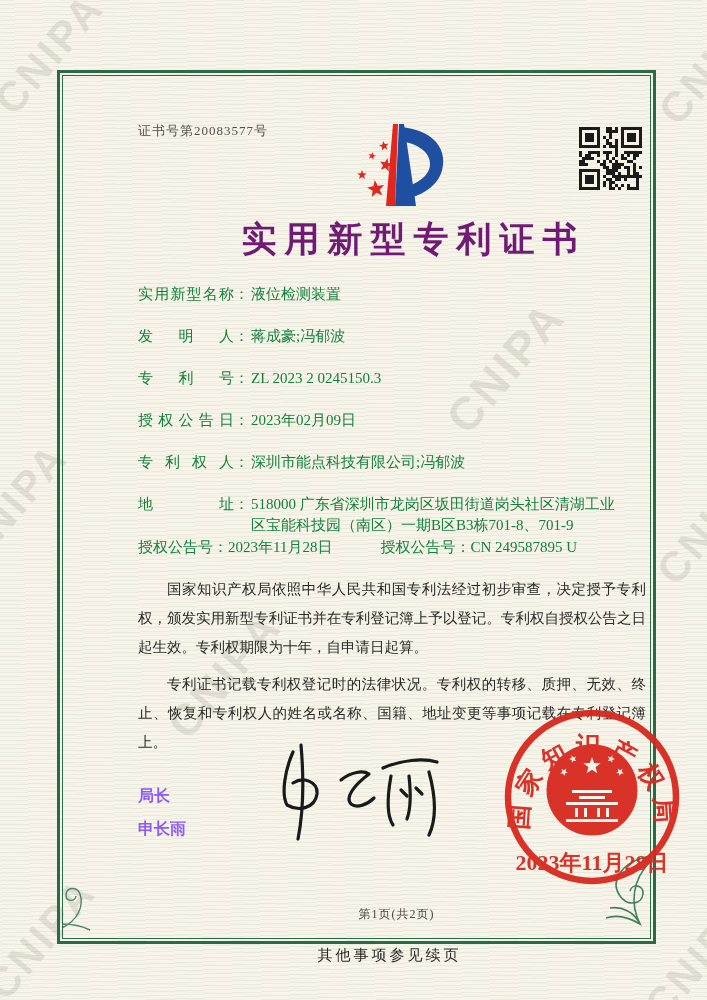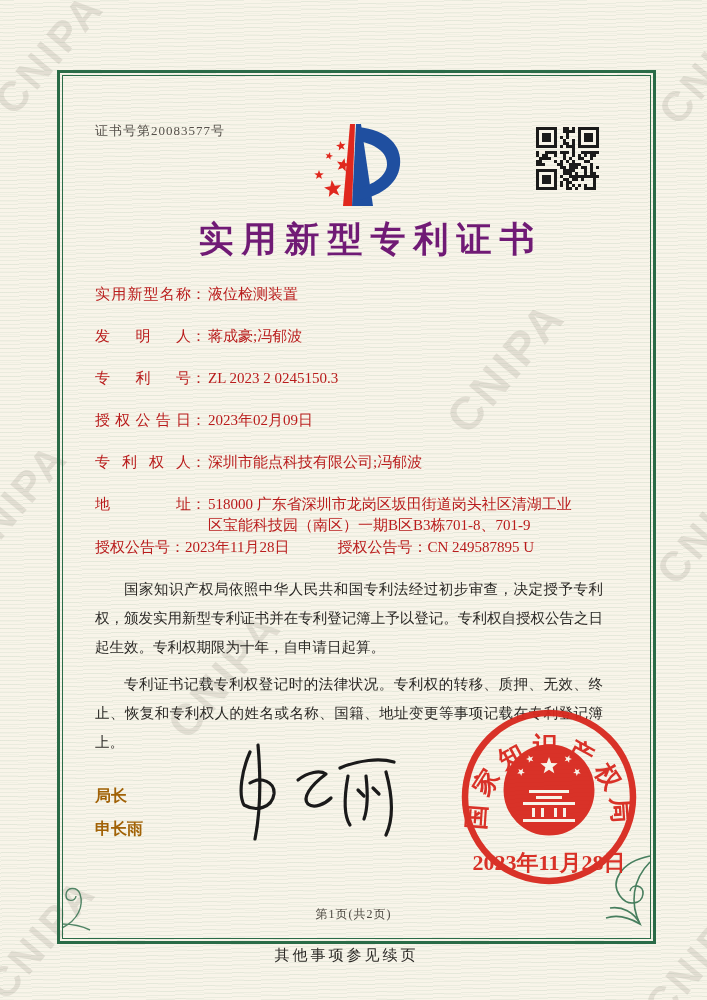--- a/index.html
+++ b/index.html
@@ -20,39 +20,39 @@
     font-weight:bold;color:rgba(120,115,100,.16);letter-spacing:3px;
     transform:rotate(-50deg);white-space:nowrap;pointer-events:none;z-index:1;
   }
   .frame{
     position:absolute;left:57px;top:70px;width:593px;height:868px;
     border:3px solid #2a6b47;z-index:2;pointer-events:none;
   }
   .frame .inner{
     position:absolute;inset:2px;border:1px solid #2a6b47;
   }
-  .content{position:absolute;inset:0;z-index:3;}
+  .content{position:absolute;inset:0;z-index:3;margin-left:43px;}
   .cert-no{position:absolute;left:95px;top:122px;font-size:13px;color:#55504a;letter-spacing:1px;}
   .logo{position:absolute;left:288px;top:110px;}
   .qr{position:absolute;left:536px;top:127px;}
   .title{
     position:absolute;left:74px;top:216px;width:593px;text-align:center;
     font-size:35px;font-weight:700;letter-spacing:8px;color:#701a75;
   }
-  .fields{position:absolute;left:95px;top:284px;width:480px;font-size:15px;color:#b91c1c;}
+  .fields{position:absolute;left:95px;top:284px;width:480px;font-size:15px;color:#15803d;}
   .frow{display:flex;align-items:flex-start;margin-bottom:21px;line-height:21px;}
   .flabel{display:inline-block;width:96px;text-align:justify;text-align-last:justify;flex:0 0 96px;}
   .fcolon{flex:0 0 auto;padding:0 2px 0 0;}
   .fvalue{flex:1 1 auto;max-width:368px;}
   .grant-row{display:flex;gap:10px;line-height:21px;margin-top:1px;}
   .grant-pair{display:flex;}
   .grant-pair.second{margin-left:38px;}
   .paras{position:absolute;left:95px;top:575px;width:508px;font-size:14.5px;line-height:29px;color:#2a2825;text-align:justify;}
   .paras p{margin:0 0 8px 0;text-indent:2em;}
-  .officer{position:absolute;left:95px;top:786px;font-family:"Liberation Sans","DejaVu Sans",sans-serif;font-size:16px;font-weight:600;color:#a16207;}
+  .officer{position:absolute;left:95px;top:786px;font-family:"Liberation Sans","DejaVu Sans",sans-serif;font-size:16px;font-weight:600;color:#8b5cf6;}
   .officer div{margin-bottom:12px;}
   .sig{position:absolute;left:198px;top:742px;}
   .seal{position:absolute;left:442px;top:706px;opacity:.95;}
   .page-info{position:absolute;left:57px;top:906px;width:593px;text-align:center;font-size:12px;color:#4a463f;letter-spacing:1px;}
   .cont-note{position:absolute;left:0;top:946px;width:693px;text-align:center;font-size:15px;color:#2a2825;letter-spacing:3px;}
   .flourish{position:absolute;z-index:2;pointer-events:none;}
 </style>
 </head>
 <body>
 

